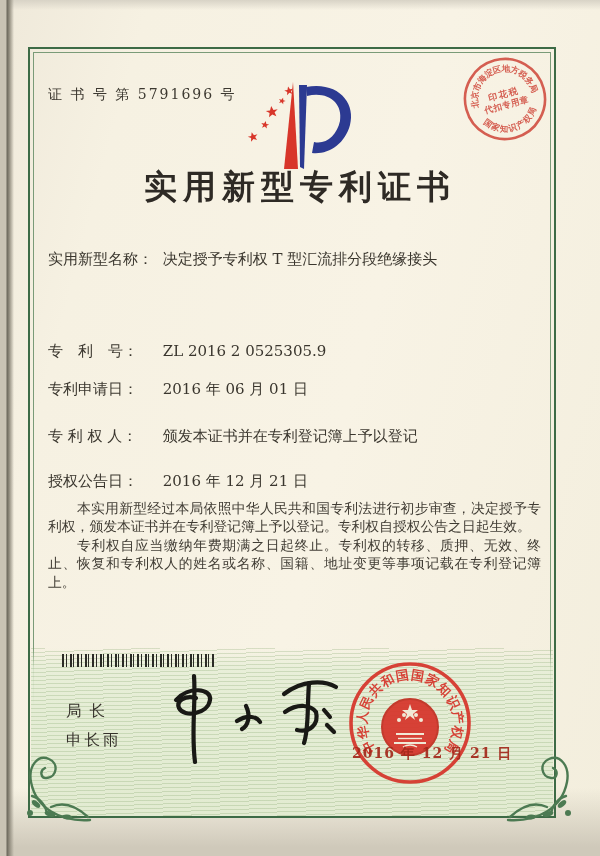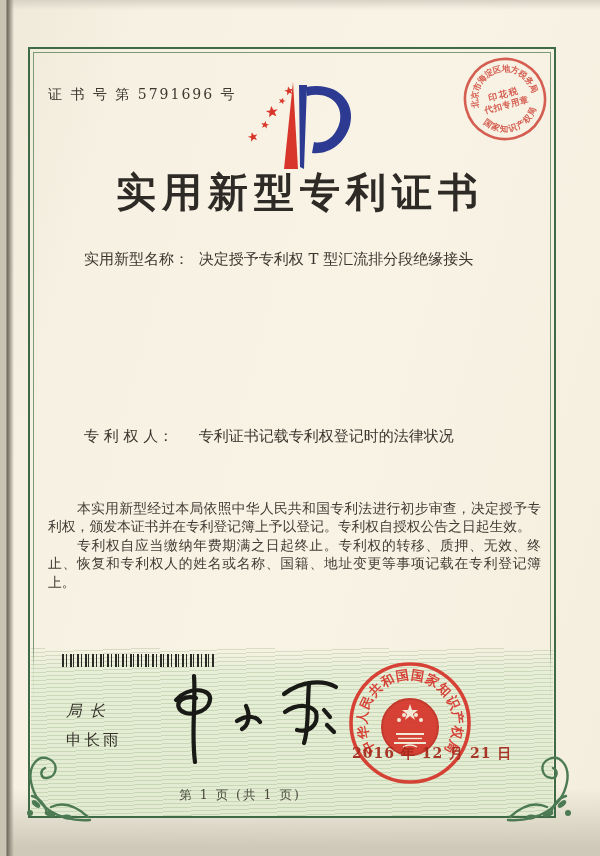--- a/index.html
+++ b/index.html
@@ -24,37 +24,37 @@
   .band {
     position:absolute; left:31px; top:648px; width:522px; height:168px;
     background:
       repeating-linear-gradient(178deg, rgba(118,156,94,.25) 0 1px, rgba(0,0,0,0) 1px 4px),
       linear-gradient(180deg, rgba(230,238,215,0) 0, rgba(230,238,215,.85) 20px, #e5edd5 60px, #e2ebd1 100%);
   }
 
   .cert-no { position:absolute; left:48px; top:86px; font-size:14px; letter-spacing:2px; color:#3c3830; }
 
   .title { position:absolute; left:0; top:165px; width:100%; text-align:center;
-           font-size:40px; font-weight:700; letter-spacing:6px; color:#2e2a25; }
+           font-size:33px; font-weight:700; letter-spacing:6px; color:#2e2a25; }
 
   .field { position:absolute; left:48px; right:42px; font-size:15px; color:#3a362e; white-space:nowrap; }
-  .field .lbl { display:inline-block; min-width:110px;margin-left:36px; }
+  .field .lbl { display:inline-block; min-width:110px; }
   .f0{top:250px}.f1{top:296px}.f2{top:342px}.f3{top:380px}.f4{top:427px}.f5{top:472px}
 
   .paras { position:absolute; left:48px; right:59px; top:499px; color:#403c34;
            font-size:13.8px; line-height:18.4px; text-align:justify; }
   .paras p { text-indent:2.1em; }
 
   .barcode { position:absolute; left:62px; top:654px; width:152px; height:13px;
     background:repeating-linear-gradient(90deg,
       #2b2b26 0 2px, rgba(0,0,0,0) 2px 4px, #2b2b26 4px 5px, rgba(0,0,0,0) 5px 8px,
       #2b2b26 8px 10px, rgba(0,0,0,0) 10px 11px, #2b2b26 11px 12px, rgba(0,0,0,0) 12px 15px); }
 
   .signer { position:absolute; left:66px; top:697px; font-size:15.5px; color:#35312a; line-height:29px; }
-  .signer .t { letter-spacing:8px;font-style:italic; }
+  .signer .t { letter-spacing:8px; }
   .signer .n { letter-spacing:3px;text-align:right; }
 
   .signature { position:absolute; left:158px; top:670px; }
 
   .seal { position:absolute; left:343px; top:656px; opacity:.93; }
   .seal text { fill:#d6352b; font-weight:700; font-family:"DejaVu Serif",serif; }
   .seal-date { position:absolute; left:352px; top:745px; font-size:14px; font-weight:700;
                color:#a3281b; letter-spacing:1px; opacity:.92; }
 
   .tax-stamp { position:absolute; left:462px; top:56px; transform:rotate(-15deg); opacity:.85; }
@@ -121,23 +121,35 @@
     <use href="#st" transform="translate(42,22) scale(0.35) rotate(18)"></use>
     <use href="#st" transform="translate(49,12) scale(0.45) rotate(-12)"></use>
   </svg>
 
   <div class="title">实用新型专利证书</div>
 
   <div class="field f0">
     <span class="lbl">实用新型名称：</span>
     <span>决定授予专利权 T 型汇流排分段绝缘接头</span>
   </div>
+  <div class="field f2">
+    <span class="lbl">专　利　号：</span>
+    <span>ZL 2016 2 0525305.9</span>
+  </div>
+  <div class="field f3">
+    <span class="lbl">专利申请日：</span>
+    <span>2016 年 06 月 01 日</span>
+  </div>
   <div class="field f4">
     <span class="lbl">专 利 权 人：</span>
-    <span>专利证书记载专利权登记时的法律状况</span>
+    <span>颁发本证书并在专利登记簿上予以登记</span>
+  </div>
+  <div class="field f5">
+    <span class="lbl">授权公告日：</span>
+    <span>2016 年 12 月 21 日</span>
   </div>
 
   <div class="paras">
     <p>本实用新型经过本局依照中华人民共和国专利法进行初步审查，决定授予专利权，颁发本证书并在专利登记簿上予以登记。专利权自授权公告之日起生效。</p>
     <p>专利权自应当缴纳年费期满之日起终止。专利权的转移、质押、无效、终止、恢复和专利权人的姓名或名称、国籍、地址变更等事项记载在专利登记簿上。</p>
   </div>
 
   <div class="barcode"></div>
 
   <div class="signer">
@@ -215,15 +227,14 @@
       <path d="M12,50 C20,52 26,60 27,68"></path>
     </g>
     <g fill="#4c7a52">
       <ellipse cx="16" cy="58" rx="5" ry="2.6" transform="rotate(40 16 58)"></ellipse>
       <ellipse cx="30" cy="68" rx="5.5" ry="2.6" transform="rotate(15 30 68)"></ellipse>
       <ellipse cx="47" cy="71" rx="5.5" ry="2.4" transform="rotate(5 47 71)"></ellipse>
       <circle cx="10" cy="67" r="3"></circle>
     </g>
   </svg>
 
-  <div class="footer">第 1 页 (共 1 页)</div>
 
 </div>
 
 </body></html>

